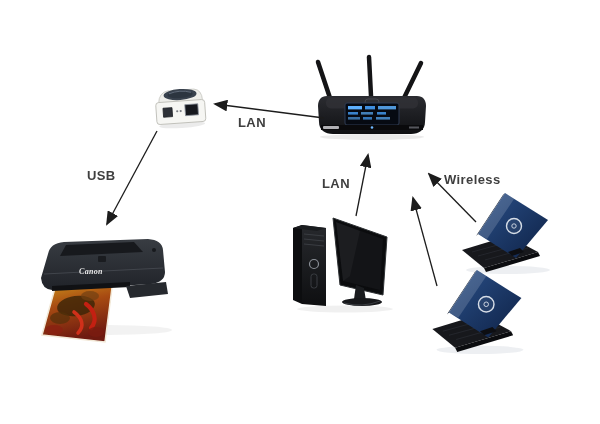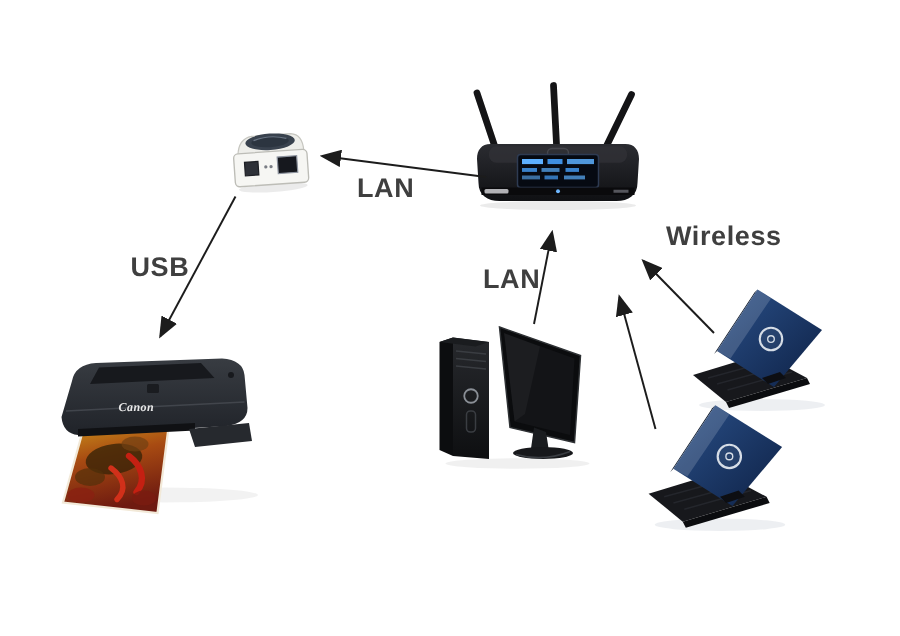--- a/index.html
+++ b/index.html
@@ -9,21 +9,21 @@
     background:#ffffff;
     overflow:hidden;
   }
   #canvas{
     position:relative;width:600px;height:424px;background:#ffffff;
   }
   .device{position:absolute;text-align:right;}
   .device svg{display:block;}
   .diagram-label{
     position:absolute;
-    font-size:18px;font-weight:bold;color:#3f3f3f;
+    font-size:13px;font-weight:bold;color:#3f3f3f;
     letter-spacing:.4px;white-space:nowrap;
     user-select:none;
   }
   #arrow-layer{position:absolute;left:0;top:0;width:600px;height:424px;}
   .brand-label{
     position:absolute;left:49px;top:37px;
     font-family:"Liberation Serif",serif;
     font-size:8px;font-weight:bold;font-style:italic;
     color:#e9e9e9;letter-spacing:.3px;
   }
@@ -208,15 +208,15 @@
     <line x1="324" y1="118" x2="215" y2="104" stroke="#1c1c1c" stroke-width="1.3" marker-end="url(#arrowhead)"></line>
     <line x1="157" y1="131" x2="107" y2="224" stroke="#1c1c1c" stroke-width="1.3" marker-end="url(#arrowhead)"></line>
     <line x1="356" y1="216" x2="368" y2="155" stroke="#1c1c1c" stroke-width="1.3" marker-end="url(#arrowhead)"></line>
     <line x1="476" y1="222" x2="429" y2="174" stroke="#1c1c1c" stroke-width="1.3" marker-end="url(#arrowhead)"></line>
     <line x1="437" y1="286" x2="413" y2="198" stroke="#1c1c1c" stroke-width="1.3" marker-end="url(#arrowhead)"></line>
   </svg>
 
   <div class="diagram-label" style="left:238px;top:115px;">LAN</div>
   <div class="diagram-label" style="left:87px;top:168px;text-align:center;">USB</div>
   <div class="diagram-label" style="left:322px;top:176px;">LAN</div>
-  <div class="diagram-label" style="left:444px;top:147px;">Wireless</div>
+  <div class="diagram-label" style="left:444px;top:172px;">Wireless</div>
 
 </div>
 
 </body></html>

